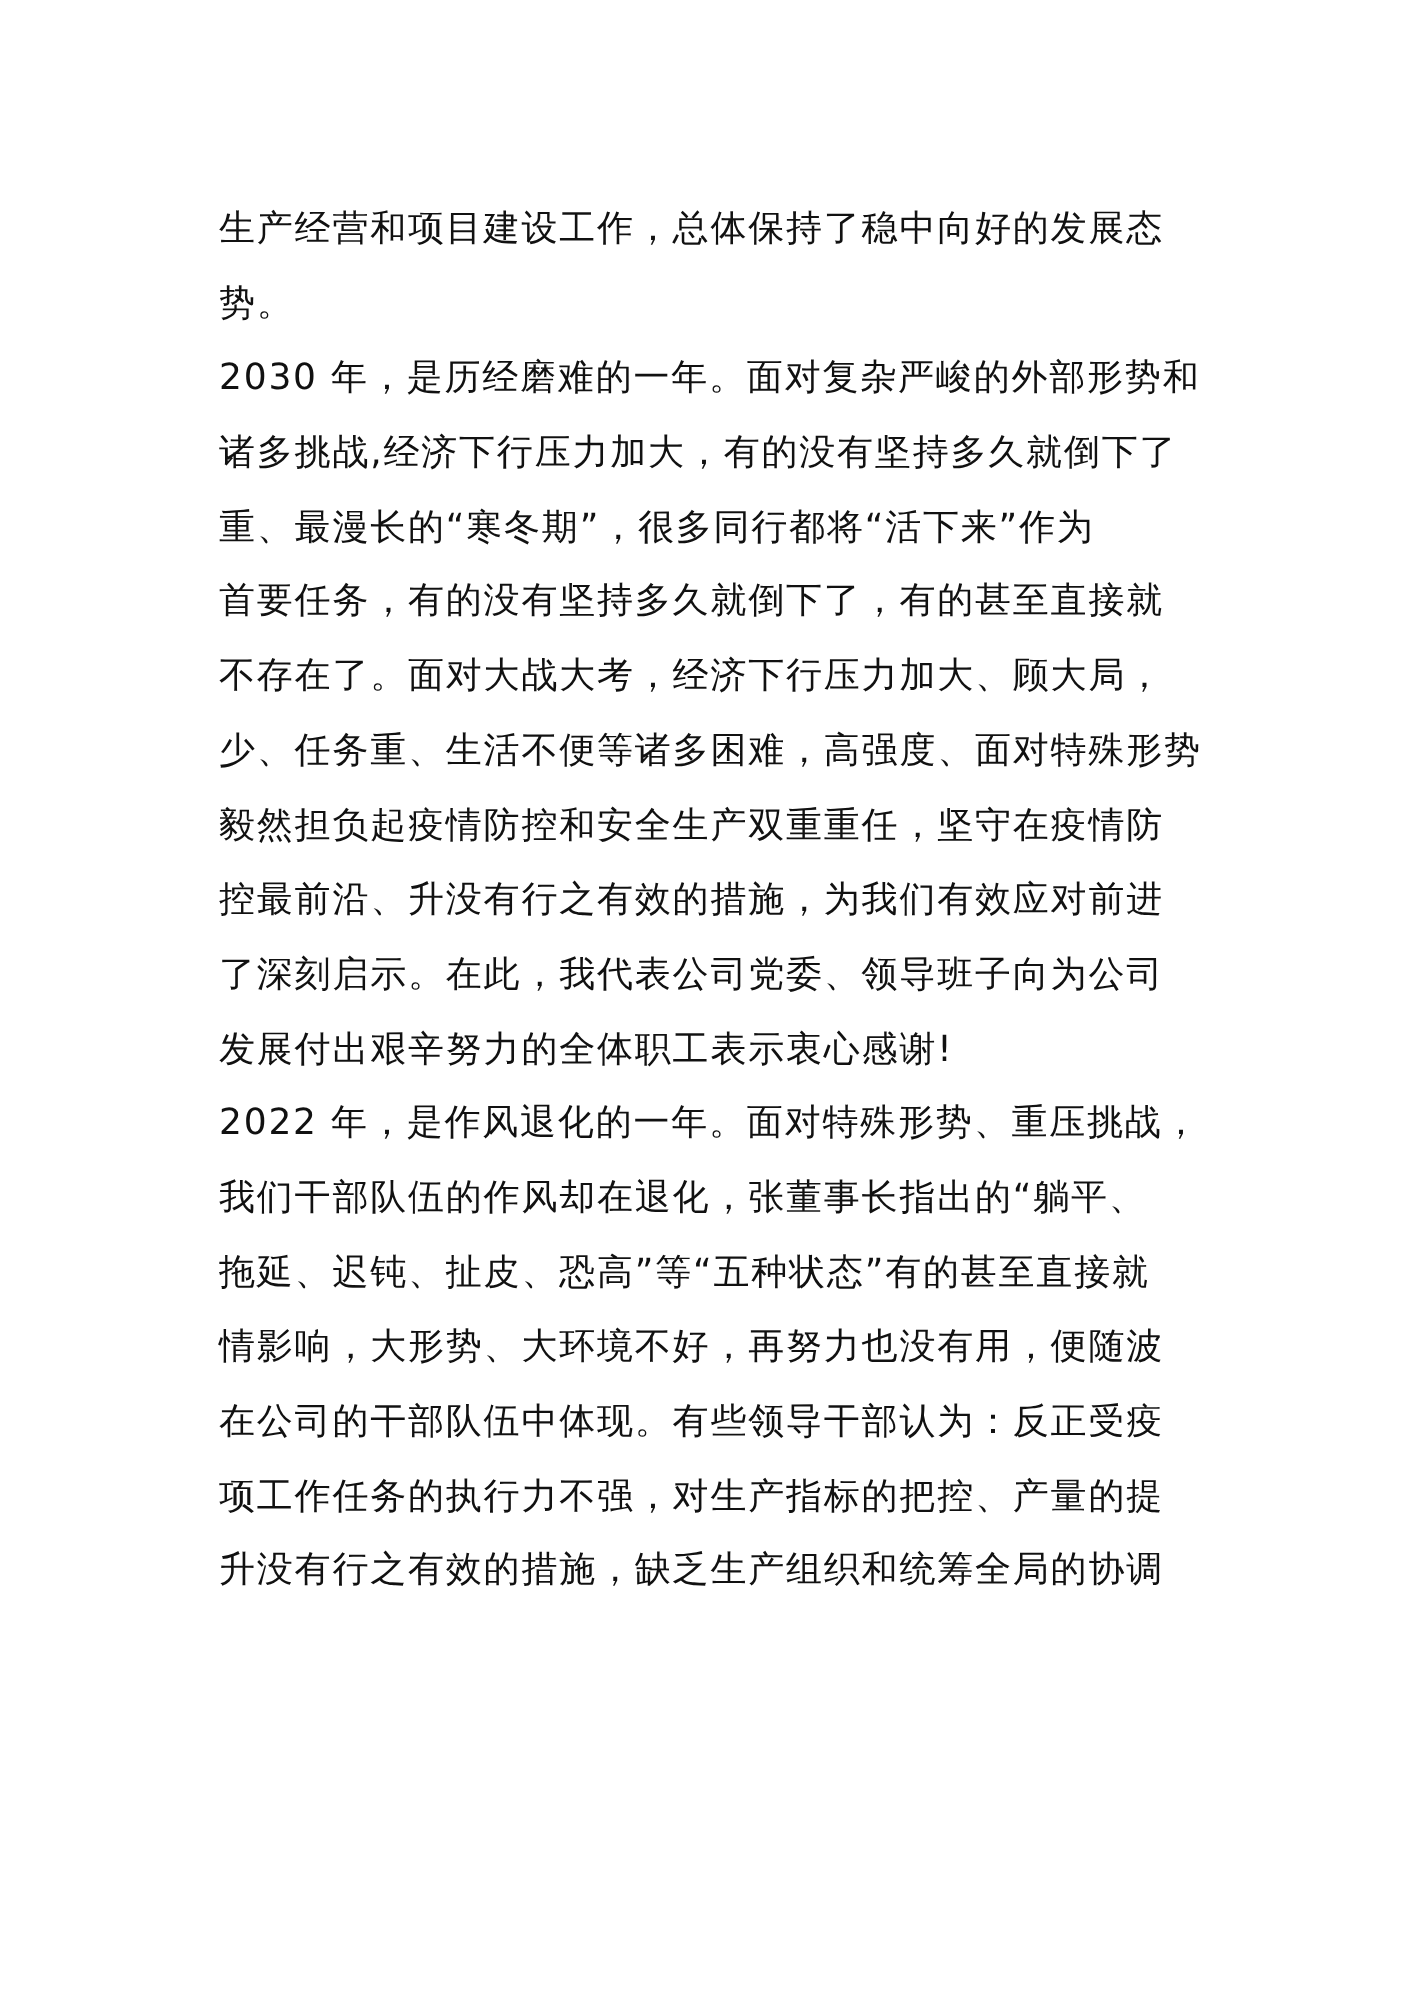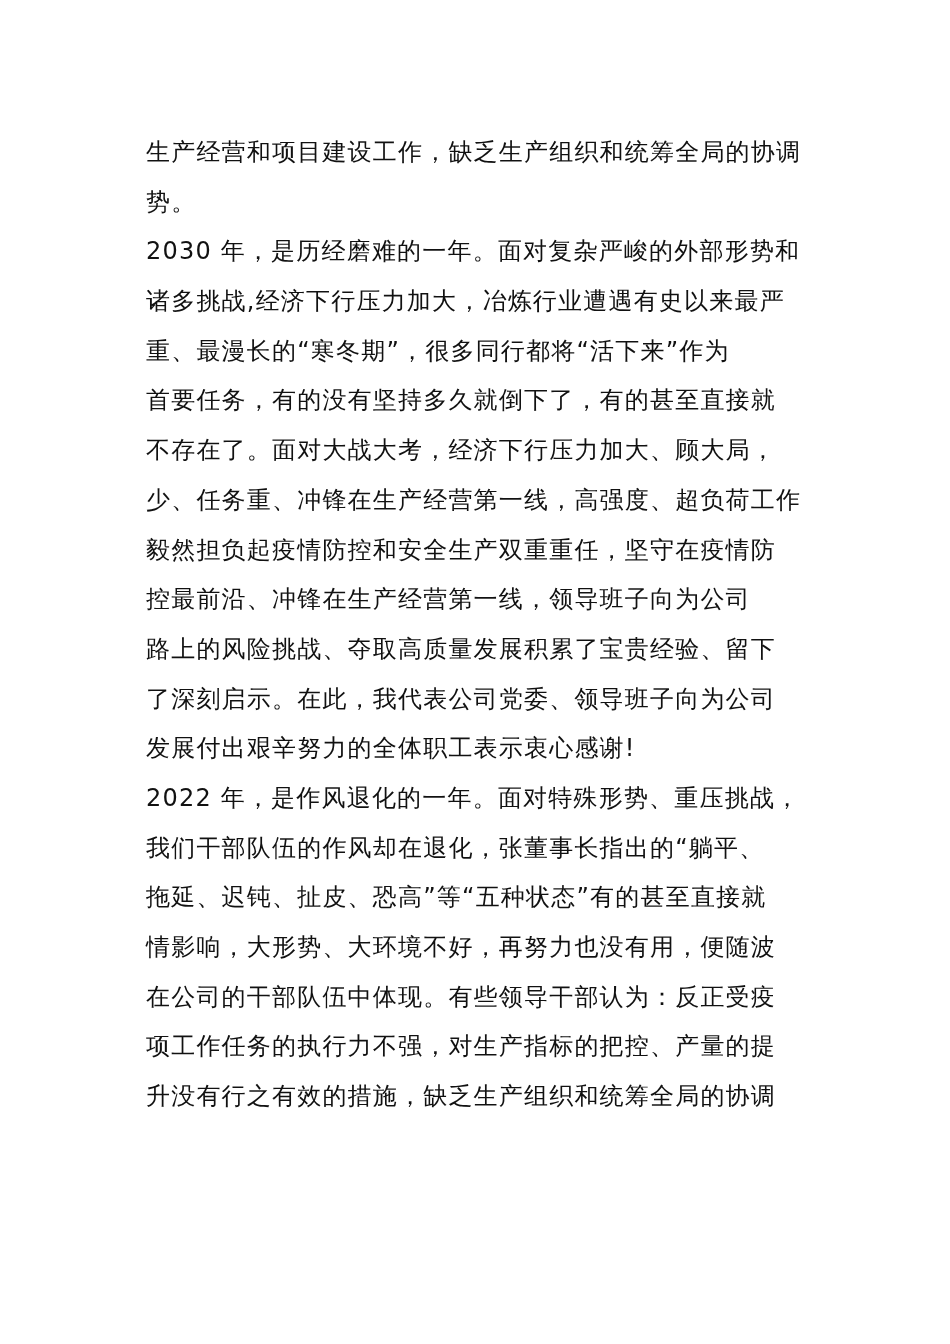--- a/index.html
+++ b/index.html
@@ -36,31 +36,30 @@
       height: 49.7px;
       line-height: 49.7px;
       white-space: nowrap;
     }
   </style>
 </head>
 <body>
 
 <div class="page">
   <div class="body-text">
-    <span class="line">生产经营和项目建设工作，缺乏生产组织和统筹全局的协调</span>
+    <span class="line">生产经营和项目建设工作，总体保持了稳中向好的发展态</span>
     <span class="line">势。</span>
     <span class="line">2030 年，是历经磨难的一年。面对复杂严峻的外部形势和</span>
-    <span class="line">诸多挑战,经济下行压力加大，冶炼行业遭遇有史以来最严</span>
+    <span class="line">诸多挑战,经济下行压力加大，有的没有坚持多久就倒下了</span>
     <span class="line">重、最漫长的“寒冬期”，很多同行都将“活下来”作为</span>
     <span class="line">首要任务，有的没有坚持多久就倒下了，有的甚至直接就</span>
     <span class="line">不存在了。面对大战大考，经济下行压力加大、顾大局，</span>
-    <span class="line">少、任务重、冲锋在生产经营第一线，高强度、超负荷工作</span>
+    <span class="line">少、任务重、生活不便等诸多困难，高强度、面对特殊形势</span>
     <span class="line">毅然担负起疫情防控和安全生产双重重任，坚守在疫情防</span>
-    <span class="line">控最前沿、冲锋在生产经营第一线，领导班子向为公司</span>
-    <span class="line">路上的风险挑战、夺取高质量发展积累了宝贵经验、留下</span>
+    <span class="line">控最前沿、升没有行之有效的措施，为我们有效应对前进</span>
     <span class="line">了深刻启示。在此，我代表公司党委、领导班子向为公司</span>
     <span class="line">发展付出艰辛努力的全体职工表示衷心感谢!</span>
     <span class="line">2022 年，是作风退化的一年。面对特殊形势、重压挑战，</span>
     <span class="line">我们干部队伍的作风却在退化，张董事长指出的“躺平、</span>
     <span class="line">拖延、迟钝、扯皮、恐高”等“五种状态”有的甚至直接就</span>
     <span class="line">情影响，大形势、大环境不好，再努力也没有用，便随波</span>
     <span class="line">在公司的干部队伍中体现。有些领导干部认为：反正受疫</span>
     <span class="line">项工作任务的执行力不强，对生产指标的把控、产量的提</span>
     <span class="line">升没有行之有效的措施，缺乏生产组织和统筹全局的协调</span>
   </div>

